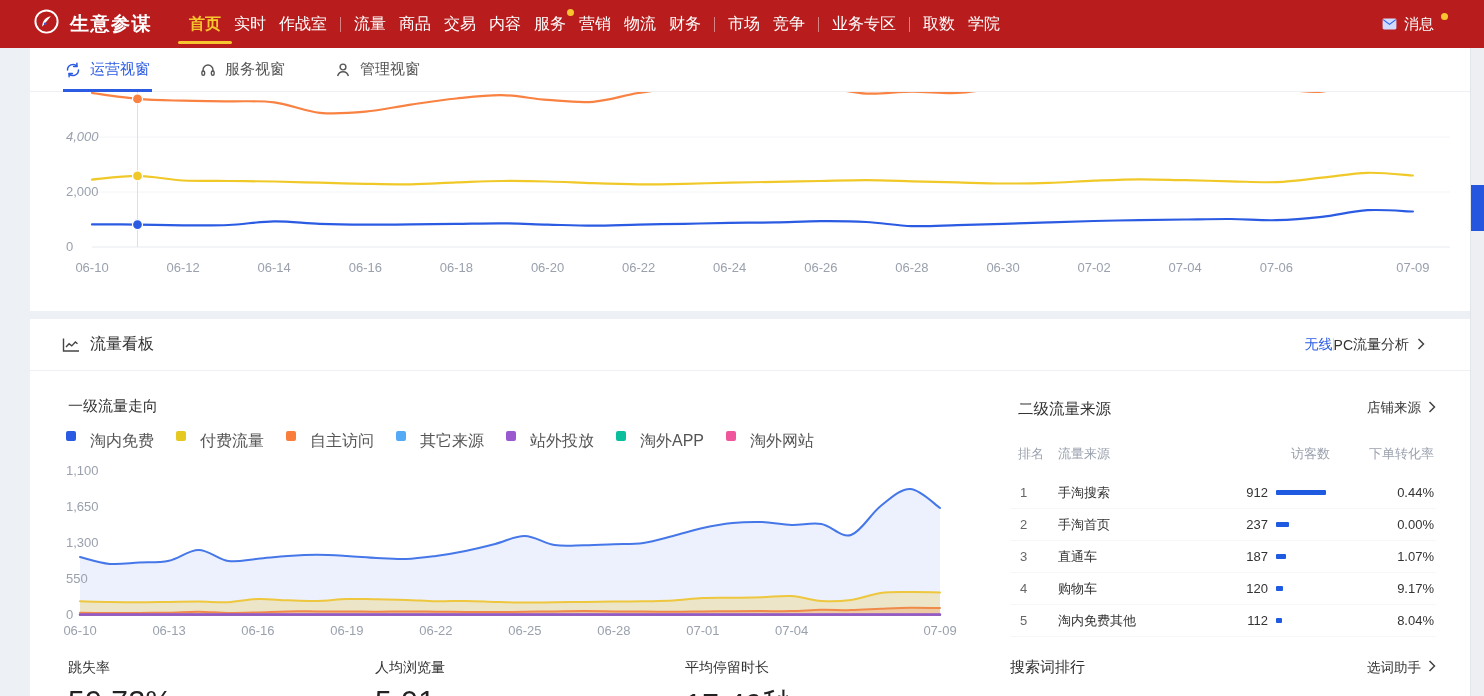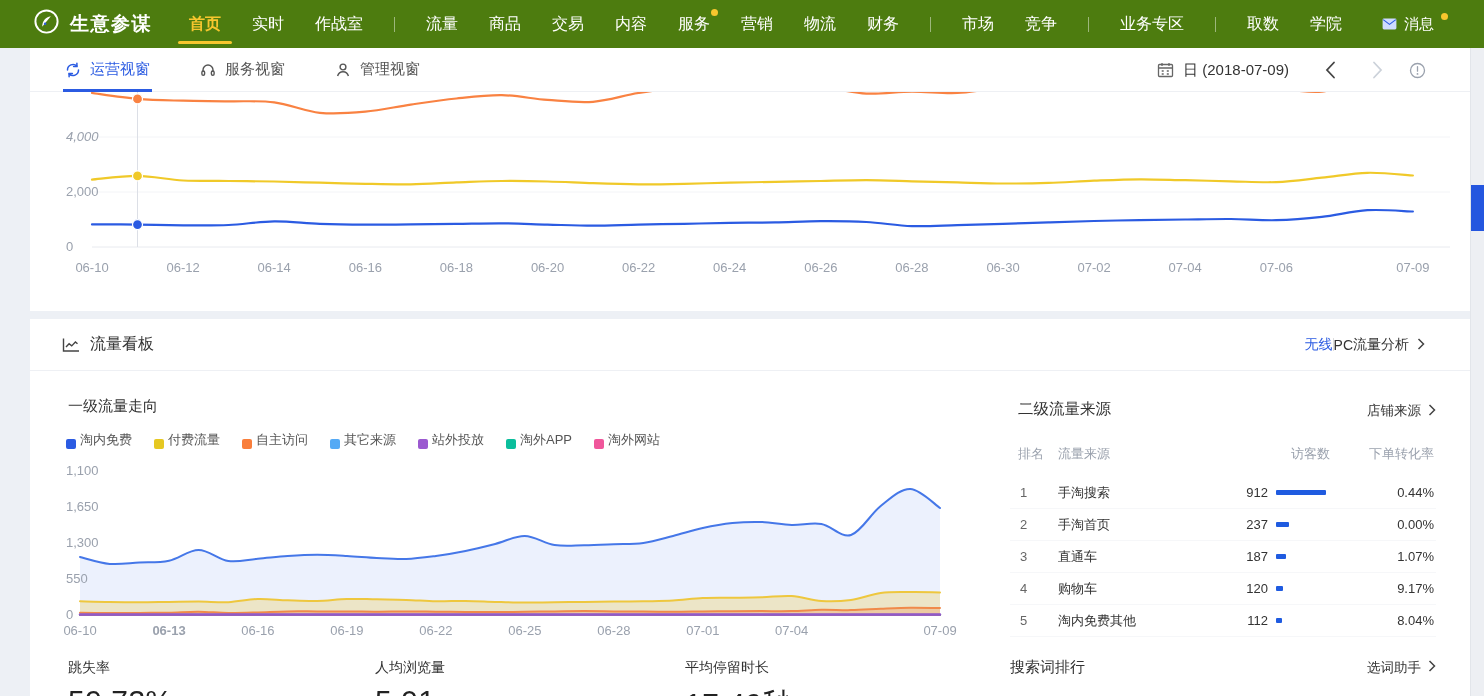--- a/index.html
+++ b/index.html
@@ -1,21 +1,21 @@
 <!DOCTYPE html>
 <html><head>
 <meta charset="utf-8">
 <style>
 *{margin:0;padding:0;box-sizing:border-box}
 html,body{width:1484px;height:696px;overflow:hidden;background:#edf0f5;font-family:"Liberation Sans",sans-serif;position:relative}
 i{font-style:normal}
 
-.navbar{position:absolute;left:0;top:0;width:1484px;height:48px;background:#4d7c0f;display:flex;z-index:10}
+.navbar{position:absolute;left:0;top:0;width:1484px;height:48px;background:#b91c1c;display:flex;z-index:10}
 .logo{display:flex;align-items:center;gap:10px;margin-left:33px;color:#fff;font-size:19px;font-weight:700;letter-spacing:1.5px;cursor:pointer}
-.nav-items{display:flex;align-items:center;gap:31px;margin-left:37px;font-size:16px;color:#fff}
+.nav-items{display:flex;align-items:center;gap:13px;margin-left:37px;font-size:16px;color:#fff}
 .nav-item{position:relative;height:48px;line-height:48px;cursor:pointer;white-space:nowrap}
 .nav-item.active{color:#f7c62e;font-weight:700}
 .nav-item.active::after{content:"";position:absolute;left:50%;bottom:4px;transform:translateX(-50%);width:54px;height:3px;border-radius:2px;background:#f7c62e}
 .nav-dot{position:absolute;top:9px;right:-8px;width:7px;height:7px;border-radius:50%;background:#f7c62e}
 .nav-divider{width:1px;height:15px;background:rgba(255,255,255,.45)}
 .nav-message{position:absolute;right:36px;top:0;height:48px;display:flex;align-items:center;gap:7px;color:#fff;font-size:15px;cursor:pointer}
 .msg-dot{position:relative;top:-8px;width:7px;height:7px;border-radius:50%;background:#f7c62e}
 
 .card{position:absolute;background:#fff}
 #card1{left:30px;top:48px;width:1440px;height:263px}
@@ -47,33 +47,33 @@
 .board-header{position:relative;height:52px;display:flex;align-items:center;padding:0 45px 0 32px;border-bottom:1px solid #eef0f4}
 .board-icon{display:flex}
 .board-title{font-size:16px;color:#333;margin-left:10px}
 .board-right{margin-left:auto;display:flex;align-items:center;font-size:14px}
 .toggle{cursor:pointer;color:#333}
 .toggle.active{color:#2b5be2}
 .toggle-divider{width:1px;height:13px;background:#ddd}
 .flex-link{display:flex;align-items:center;gap:8px;color:#333;cursor:pointer}
 .left-title{position:absolute;left:38px;top:78px;font-size:15px;color:#333}
 .legend{position:absolute;left:36px;top:112px;display:flex;gap:22px}
-.legend-item{display:flex;align-items:flex-end;gap:4px;font-size:13px;color:#555;cursor:pointer;white-space:nowrap}
+.legend-item{display:flex;align-items:flex-start;gap:14px;font-size:16px;color:#555;cursor:pointer;white-space:nowrap}
 .legend-sq{width:10px;height:10px;border-radius:2px;flex:none}
 .area-wrap{position:absolute;left:0;top:140px;width:960px;height:190px}
 #area-svg{position:absolute;left:0;top:0}
 .area-xlabels{position:absolute;left:0;top:164px;width:100%;height:16px}
 
 .stats{position:absolute;left:0;top:340px;width:960px;height:80px}
 .stat{position:absolute;top:0}
 .stat-label{font-size:14px;color:#333}
 .stat-value{margin-top:7px;font-size:30px;color:#222;letter-spacing:.5px}
 
 .sources-panel{position:absolute;left:980px;top:0;width:426px}
-.panel-header{position:absolute;top:80px;left:0;right:0;display:flex;align-items:flex-end}
+.panel-header{position:absolute;top:80px;left:0;right:0;display:flex;align-items:flex-start}
 .panel-title{font-size:15.5px;color:#333;margin-left:8px}
 .panel-link{margin-left:auto;display:flex;align-items:center;gap:7px;font-size:13.5px;color:#333;cursor:pointer}
 .col-headers{position:absolute;top:126px;left:0;right:0;height:18px;font-size:13px;color:#9aa1ad}
 .col-rank{position:absolute;left:8px}
 .col-name{position:absolute;left:48px}
 .col-visitors{position:absolute;right:106px}
 .col-rate{position:absolute;right:2px}
 .source-rows{position:absolute;top:158px;left:0;right:0}
 .source-row{position:relative;height:32px;line-height:32px;font-size:13px;color:#333;border-bottom:1px solid #f6f7f9;cursor:pointer}
 .sr-rank{position:absolute;left:10px;color:#666}
@@ -158,46 +158,20 @@
         <span class="view-tab">
           <span class="tab-icon">
             <svg width="16" height="16" viewBox="0 0 16 16" fill="none" stroke="#555" stroke-width="1.4">
               <circle cx="8" cy="5" r="2.9"></circle>
               <path d="M2.6 14c.8-3 2.9-4.3 5.4-4.3s4.6 1.3 5.4 4.3"></path>
             </svg>
           </span>
           <span>管理视窗</span>
         </span>
       </div>
-    <div class="date-controls">
-      <span class="cal-icon">
-          <svg width="17" height="16" viewBox="0 0 17 16" fill="none" stroke="#666" stroke-width="1.3">
-            <rect x="1.5" y="2.5" width="14" height="12" rx="1"></rect>
-            <path d="M1.5 6h14M5 1v3M12 1v3M4.7 9h2M9.8 9h2M4.7 12h2M9.8 12h2"></path>
-          </svg>
-        </span>
-      <span>日 (2018-07-09)</span>
-      <span class="date-arrow" id="arrow-prev">
-          <svg width="11" height="18" viewBox="0 0 11 18" fill="none" stroke="#444" stroke-width="1.8" stroke-linecap="round">
-            <path d="M9 1.5L2 9l7 7.5"></path>
-          </svg>
-        </span>
-      <span class="date-arrow" id="arrow-next">
-          <svg width="11" height="18" viewBox="0 0 11 18" fill="none" stroke="#ccd2da" stroke-width="1.8" stroke-linecap="round">
-            <path d="M2 1.5L9 9l-7 7.5"></path>
-          </svg>
-        </span>
-      <span class="info-btn">
-          <svg width="17" height="17" viewBox="0 0 17 17" fill="none" stroke="#9aa1ad" stroke-width="1.3">
-            <circle cx="8.5" cy="8.5" r="7"></circle>
-            <path d="M8.5 4.7v4.5" stroke-linecap="round"></path>
-            <circle cx="8.5" cy="11.9" r=".9" fill="#9aa1ad" stroke="none"></circle>
-          </svg>
-        </span>
-    </div>
   </div>
   <div class="trend-wrap">
     <svg id="trend-svg" width="1440" height="219">
         <line x1="62" x2="1420" y1="155" y2="155" stroke="#e8eaef" stroke-width="1"></line>
         <line x1="62" x2="1420" y1="100" y2="100" stroke="#f3f4f7" stroke-width="1"></line>
         <line x1="62" x2="1420" y1="45" y2="45" stroke="#f3f4f7" stroke-width="1"></line>
         <line x1="107.5" x2="107.5" y1="0" y2="155" stroke="#dcdfe6" stroke-width="1"></line>
         <path d="M62,1C69.6,2.0,92.3,5.6,107.5,6.9C122.7,8.2,137.9,8.3,153.1,8.7C168.3,9.1,183.4,9.0,198.6,9.3C213.8,9.6,229.0,8.4,244.2,10.3C259.4,12.2,274.6,19.2,289.8,20.8C305.0,22.4,320.1,21.1,335.3,19.7C350.5,18.3,365.6,14.8,380.8,12.6C396.0,10.4,411.2,8.1,426.4,6.5C441.6,4.9,456.7,3.0,471.9,3.2C487.1,3.4,502.3,6.8,517.5,7.9C532.7,9.0,547.8,11.0,563,9.8C578.2,8.7,593.4,3.4,608.6,1C623.8,-1.4,638.9,-3.8,654.1,-4.5C669.3,-5.2,684.5,-2.7,699.7,-3.1C714.9,-3.5,730.1,-6.4,745.3,-6.7C760.5,-7.0,775.6,-6.5,790.8,-5.1C806.0,-3.7,821.1,0.8,836.3,1.6C851.5,2.4,866.7,-0.3,881.9,-0.4C897.1,-0.5,912.2,1.8,927.4,1C942.6,0.2,957.8,-3.0,973,-5.1C988.2,-7.2,1003.3,-10.8,1018.5,-11.4C1033.7,-12.0,1048.9,-10.3,1064.1,-8.6C1079.3,-6.9,1094.4,-2.1,1109.6,-1.2C1124.8,-0.3,1140.0,-3.3,1155.2,-3.4C1170.4,-3.5,1185.6,-1.9,1200.8,-1.8C1216.0,-1.8,1231.1,-3.3,1246.3,-3.1C1261.5,-2.9,1276.6,1.1,1291.8,-0.4C1307.0,-1.9,1322.2,-11.1,1337.4,-12.2C1352.6,-13.3,1375.3,-7.6,1382.9,-6.7" fill="none" stroke="#f98242" stroke-width="2.2" stroke-linecap="round"></path>
         <path d="M62,87.6C69.6,87.0,92.3,83.8,107.5,83.9C122.7,84.1,137.9,87.7,153.1,88.5C168.3,89.3,183.4,88.8,198.6,89C213.8,89.2,229.0,89.2,244.2,89.5C259.4,89.8,274.6,90.3,289.8,90.7C305.0,91.1,320.1,91.5,335.3,91.8C350.5,92.1,365.6,92.5,380.8,92.3C396.0,92.1,411.2,91.0,426.4,90.4C441.6,89.9,456.7,89.2,471.9,89C487.1,88.8,502.3,89.1,517.5,89.5C532.7,89.9,547.8,90.7,563,91.2C578.2,91.7,593.4,92.2,608.6,92.3C623.8,92.4,638.9,92.1,654.1,91.8C669.3,91.5,684.5,91.0,699.7,90.7C714.9,90.4,730.1,90.1,745.3,89.8C760.5,89.5,775.6,89.3,790.8,89C806.0,88.7,821.1,88.2,836.3,88.2C851.5,88.3,866.7,88.9,881.9,89.3C897.1,89.7,912.2,90.0,927.4,90.4C942.6,90.8,957.8,91.4,973,91.5C988.2,91.6,1003.3,91.4,1018.5,90.9C1033.7,90.4,1048.9,89.3,1064.1,88.7C1079.3,88.1,1094.4,87.4,1109.6,87.3C1124.8,87.2,1140.0,87.9,1155.2,88.2C1170.4,88.5,1185.6,89.0,1200.8,89.3C1216.0,89.6,1231.1,90.7,1246.3,90.1C1261.5,89.5,1276.6,87.3,1291.8,85.7C1307.0,84.2,1322.2,81.2,1337.4,80.8C1352.6,80.4,1375.3,83.0,1382.9,83.5" fill="none" stroke="#f0c929" stroke-width="2.2" stroke-linecap="round"></path>
         <path d="M62,132.4C69.6,132.4,92.3,132.4,107.5,132.6C122.7,132.8,137.9,133.2,153.1,133.3C168.3,133.4,183.4,133.7,198.6,133C213.8,132.3,229.0,129.6,244.2,129.4C259.4,129.2,274.6,131.4,289.8,131.9C305.0,132.4,320.1,132.6,335.3,132.7C350.5,132.8,365.6,132.5,380.8,132.4C396.0,132.3,411.2,132.1,426.4,131.9C441.6,131.7,456.7,131.2,471.9,131.3C487.1,131.4,502.3,132.2,517.5,132.6C532.7,133.0,547.8,133.7,563,133.7C578.2,133.7,593.4,132.9,608.6,132.6C623.8,132.3,638.9,132.1,654.1,131.8C669.3,131.5,684.5,131.1,699.7,130.9C714.9,130.7,730.1,130.7,745.3,130.4C760.5,130.1,775.6,129.3,790.8,129.2C806.0,129.1,821.1,129.2,836.3,130C851.5,130.8,866.7,133.6,881.9,134.1C897.1,134.6,912.2,133.5,927.4,133.1C942.6,132.7,957.8,132.3,973,131.8C988.2,131.4,1003.3,130.9,1018.5,130.4C1033.7,129.9,1048.9,129.4,1064.1,129C1079.3,128.6,1094.4,128.4,1109.6,128.2C1124.8,127.9,1140.0,127.7,1155.2,127.5C1170.4,127.3,1185.6,126.9,1200.8,127C1216.0,127.1,1231.1,128.6,1246.3,128.2C1261.5,127.8,1276.6,126.5,1291.8,124.8C1307.0,123.1,1322.2,119.1,1337.4,118.2C1352.6,117.3,1375.3,119.3,1382.9,119.5" fill="none" stroke="#2b5be2" stroke-width="2.2" stroke-linecap="round"></path>
@@ -293,21 +267,21 @@
         <path d="M50,153.7C55.0,153.8,69.8,154.0,79.7,154C89.6,154.0,99.4,154.0,109.3,153.9C119.2,153.8,129.1,153.9,139,153.7C148.9,153.5,158.7,152.6,168.6,152.7C178.5,152.8,188.4,153.9,198.3,154C208.2,154.1,218.0,153.7,227.9,153.4C237.8,153.1,247.7,152.6,257.6,152.4C267.5,152.2,277.3,152.4,287.2,152.4C297.1,152.4,307.0,152.4,316.9,152.4C326.8,152.4,336.7,152.7,346.6,152.7C356.5,152.7,366.3,152.4,376.2,152.4C386.1,152.4,396.0,152.6,405.9,152.7C415.8,152.8,425.6,152.8,435.5,152.9C445.4,153.0,455.3,153.1,465.2,153.1C475.1,153.1,484.9,152.8,494.8,152.7C504.7,152.6,514.6,152.5,524.5,152.4C534.4,152.3,544.2,152.1,554.1,152.1C564.0,152.1,573.9,152.3,583.8,152.4C593.7,152.5,603.5,152.6,613.4,152.6C623.3,152.6,633.2,152.7,643.1,152.7C653.0,152.7,662.9,152.5,672.8,152.4C682.7,152.3,692.5,152.3,702.4,152.2C712.3,152.1,722.2,152.1,732.1,152.1C742.0,152.1,751.8,152.3,761.7,152.1C771.6,151.9,781.5,151.0,791.4,150.8C801.3,150.6,811.1,151.3,821,151.1C830.9,150.9,840.8,150.2,850.7,149.8C860.6,149.4,870.4,148.9,880.3,148.8C890.2,148.7,905.0,149.1,910,149.1L910,156L50,156Z" fill="rgba(240,138,74,0.30)" stroke="none"></path>
         <path d="M50,153.7C55.0,153.8,69.8,154.0,79.7,154C89.6,154.0,99.4,154.0,109.3,153.9C119.2,153.8,129.1,153.9,139,153.7C148.9,153.5,158.7,152.6,168.6,152.7C178.5,152.8,188.4,153.9,198.3,154C208.2,154.1,218.0,153.7,227.9,153.4C237.8,153.1,247.7,152.6,257.6,152.4C267.5,152.2,277.3,152.4,287.2,152.4C297.1,152.4,307.0,152.4,316.9,152.4C326.8,152.4,336.7,152.7,346.6,152.7C356.5,152.7,366.3,152.4,376.2,152.4C386.1,152.4,396.0,152.6,405.9,152.7C415.8,152.8,425.6,152.8,435.5,152.9C445.4,153.0,455.3,153.1,465.2,153.1C475.1,153.1,484.9,152.8,494.8,152.7C504.7,152.6,514.6,152.5,524.5,152.4C534.4,152.3,544.2,152.1,554.1,152.1C564.0,152.1,573.9,152.3,583.8,152.4C593.7,152.5,603.5,152.6,613.4,152.6C623.3,152.6,633.2,152.7,643.1,152.7C653.0,152.7,662.9,152.5,672.8,152.4C682.7,152.3,692.5,152.3,702.4,152.2C712.3,152.1,722.2,152.1,732.1,152.1C742.0,152.1,751.8,152.3,761.7,152.1C771.6,151.9,781.5,151.0,791.4,150.8C801.3,150.6,811.1,151.3,821,151.1C830.9,150.9,840.8,150.2,850.7,149.8C860.6,149.4,870.4,148.9,880.3,148.8C890.2,148.7,905.0,149.1,910,149.1" fill="none" stroke="#f08a4a" stroke-width="2" stroke-linecap="round"></path>
         <path d="M50,156C55.0,156.0,69.8,156.0,79.7,156C89.6,156.0,99.4,156.0,109.3,156C119.2,156.0,129.1,156.0,139,156C148.9,156.0,158.7,156.0,168.6,156C178.5,156.0,188.4,156.0,198.3,156C208.2,156.0,218.0,156.0,227.9,156C237.8,156.0,247.7,156.0,257.6,156C267.5,156.0,277.3,156.0,287.2,156C297.1,156.0,307.0,156.0,316.9,156C326.8,156.0,336.7,156.0,346.6,156C356.5,156.0,366.3,156.0,376.2,156C386.1,156.0,396.0,156.0,405.9,156C415.8,156.0,425.6,156.0,435.5,156C445.4,156.0,455.3,156.0,465.2,156C475.1,156.0,484.9,156.0,494.8,156C504.7,156.0,514.6,156.0,524.5,156C534.4,156.0,544.2,156.0,554.1,156C564.0,156.0,573.9,156.0,583.8,156C593.7,156.0,603.5,156.0,613.4,156C623.3,156.0,633.2,156.0,643.1,156C653.0,156.0,662.9,156.0,672.8,156C682.7,156.0,692.5,156.0,702.4,156C712.3,156.0,722.2,156.0,732.1,156C742.0,156.0,751.8,156.0,761.7,156C771.6,156.0,781.5,156.0,791.4,156C801.3,156.0,811.1,156.0,821,156C830.9,156.0,840.8,156.0,850.7,156C860.6,156.0,870.4,156.0,880.3,156C890.2,156.0,905.0,156.0,910,156" fill="none" stroke="#55aaf5" stroke-width="2" stroke-linecap="round"></path>
         <path d="M50,156C55.0,156.0,69.8,156.0,79.7,156C89.6,156.0,99.4,156.0,109.3,156C119.2,156.0,129.1,156.0,139,156C148.9,156.0,158.7,156.0,168.6,156C178.5,156.0,188.4,156.0,198.3,156C208.2,156.0,218.0,156.0,227.9,156C237.8,156.0,247.7,156.0,257.6,156C267.5,156.0,277.3,156.0,287.2,156C297.1,156.0,307.0,156.0,316.9,156C326.8,156.0,336.7,156.0,346.6,156C356.5,156.0,366.3,156.0,376.2,156C386.1,156.0,396.0,156.0,405.9,156C415.8,156.0,425.6,156.0,435.5,156C445.4,156.0,455.3,156.0,465.2,156C475.1,156.0,484.9,156.0,494.8,156C504.7,156.0,514.6,156.0,524.5,156C534.4,156.0,544.2,156.0,554.1,156C564.0,156.0,573.9,156.0,583.8,156C593.7,156.0,603.5,156.0,613.4,156C623.3,156.0,633.2,156.0,643.1,156C653.0,156.0,662.9,156.0,672.8,156C682.7,156.0,692.5,156.0,702.4,156C712.3,156.0,722.2,156.0,732.1,156C742.0,156.0,751.8,156.0,761.7,156C771.6,156.0,781.5,156.0,791.4,156C801.3,156.0,811.1,156.0,821,156C830.9,156.0,840.8,156.0,850.7,156C860.6,156.0,870.4,156.0,880.3,156C890.2,156.0,905.0,156.0,910,156" fill="none" stroke="#0bbe9c" stroke-width="2" stroke-linecap="round"></path>
         <path d="M50,155.8C55.0,155.8,69.8,155.8,79.7,155.8C89.6,155.8,99.4,155.8,109.3,155.8C119.2,155.8,129.1,155.8,139,155.8C148.9,155.8,158.7,155.8,168.6,155.8C178.5,155.8,188.4,155.8,198.3,155.8C208.2,155.8,218.0,155.8,227.9,155.8C237.8,155.8,247.7,155.8,257.6,155.8C267.5,155.8,277.3,155.8,287.2,155.8C297.1,155.8,307.0,155.8,316.9,155.8C326.8,155.8,336.7,155.8,346.6,155.8C356.5,155.8,366.3,155.8,376.2,155.8C386.1,155.8,396.0,155.8,405.9,155.8C415.8,155.8,425.6,155.8,435.5,155.8C445.4,155.8,455.3,155.8,465.2,155.8C475.1,155.8,484.9,155.8,494.8,155.8C504.7,155.8,514.6,155.8,524.5,155.8C534.4,155.8,544.2,155.8,554.1,155.8C564.0,155.8,573.9,155.8,583.8,155.8C593.7,155.8,603.5,155.8,613.4,155.8C623.3,155.8,633.2,155.8,643.1,155.8C653.0,155.8,662.9,155.8,672.8,155.8C682.7,155.8,692.5,155.8,702.4,155.8C712.3,155.8,722.2,155.8,732.1,155.8C742.0,155.8,751.8,155.8,761.7,155.8C771.6,155.8,781.5,155.8,791.4,155.8C801.3,155.8,811.1,155.8,821,155.8C830.9,155.8,840.8,155.8,850.7,155.8C860.6,155.8,870.4,155.8,880.3,155.8C890.2,155.8,905.0,155.8,910,155.8" fill="none" stroke="#f0569b" stroke-width="2" stroke-linecap="round"></path>
         <path d="M50,155.5C55.0,155.5,69.8,155.5,79.7,155.5C89.6,155.5,99.4,155.5,109.3,155.5C119.2,155.5,129.1,155.5,139,155.5C148.9,155.5,158.7,155.5,168.6,155.5C178.5,155.5,188.4,155.5,198.3,155.5C208.2,155.5,218.0,155.5,227.9,155.5C237.8,155.5,247.7,155.5,257.6,155.5C267.5,155.5,277.3,155.5,287.2,155.5C297.1,155.5,307.0,155.5,316.9,155.5C326.8,155.5,336.7,155.5,346.6,155.5C356.5,155.5,366.3,155.5,376.2,155.5C386.1,155.5,396.0,155.5,405.9,155.5C415.8,155.5,425.6,155.5,435.5,155.5C445.4,155.5,455.3,155.5,465.2,155.5C475.1,155.5,484.9,155.5,494.8,155.5C504.7,155.5,514.6,155.5,524.5,155.5C534.4,155.5,544.2,155.5,554.1,155.5C564.0,155.5,573.9,155.5,583.8,155.5C593.7,155.5,603.5,155.5,613.4,155.5C623.3,155.5,633.2,155.5,643.1,155.5C653.0,155.5,662.9,155.5,672.8,155.5C682.7,155.5,692.5,155.5,702.4,155.5C712.3,155.5,722.2,155.5,732.1,155.5C742.0,155.5,751.8,155.5,761.7,155.5C771.6,155.5,781.5,155.5,791.4,155.5C801.3,155.5,811.1,155.5,821,155.5C830.9,155.5,840.8,155.5,850.7,155.5C860.6,155.5,870.4,155.5,880.3,155.5C890.2,155.5,905.0,155.5,910,155.5" fill="none" stroke="#8e5bc8" stroke-width="2.4" stroke-linecap="round"></path>
       </svg>
 
     <div class="area-xlabels" id="area-xlabels">
         <span class="axis-xlabel" style="left: 50px;">06-10</span>
-        <span class="axis-xlabel" style="left: 139px; font-weight: bold;">06-13</span>
+        <span class="axis-xlabel" style="left: 139px;">06-13</span>
         <span class="axis-xlabel" style="left: 227.9px;">06-16</span>
         <span class="axis-xlabel" style="left: 316.9px;">06-19</span>
         <span class="axis-xlabel" style="left: 405.9px;">06-22</span>
         <span class="axis-xlabel" style="left: 494.8px;">06-25</span>
         <span class="axis-xlabel" style="left: 583.8px;">06-28</span>
         <span class="axis-xlabel" style="left: 672.8px;">07-01</span>
         <span class="axis-xlabel" style="left: 761.7px;">07-04</span>
         <span class="axis-xlabel" style="left: 910px;">07-09</span>
       </div>
   <div id="area-ylabels">

